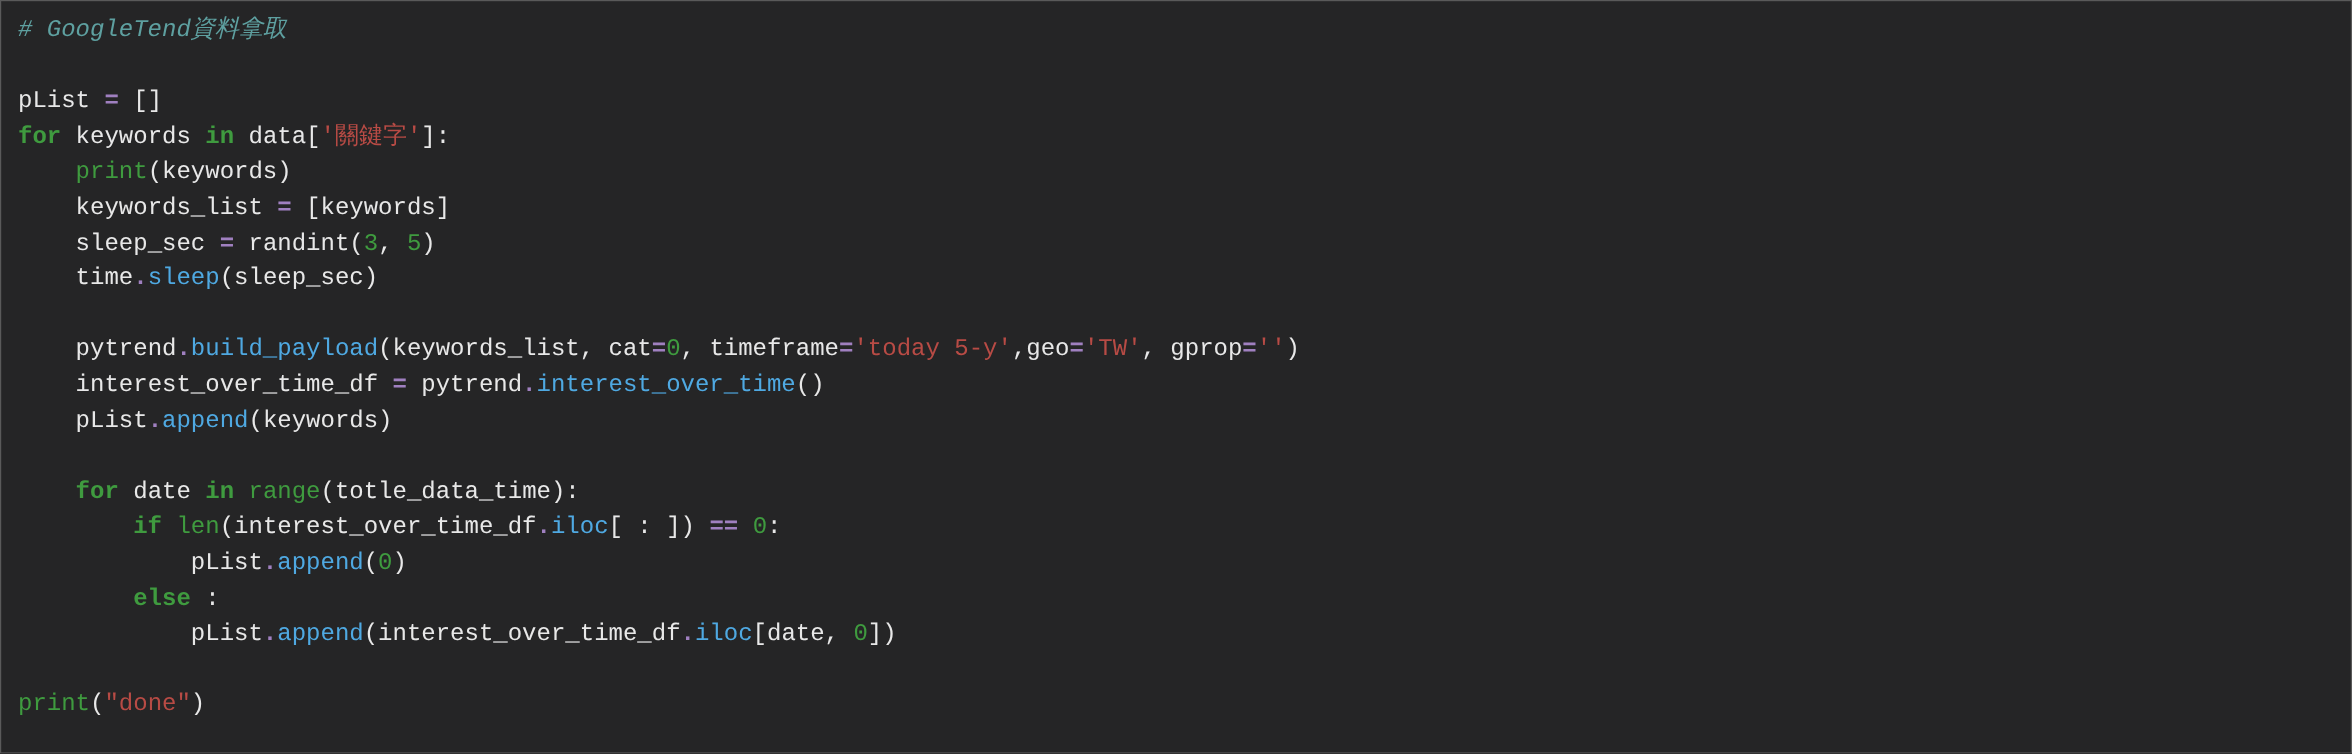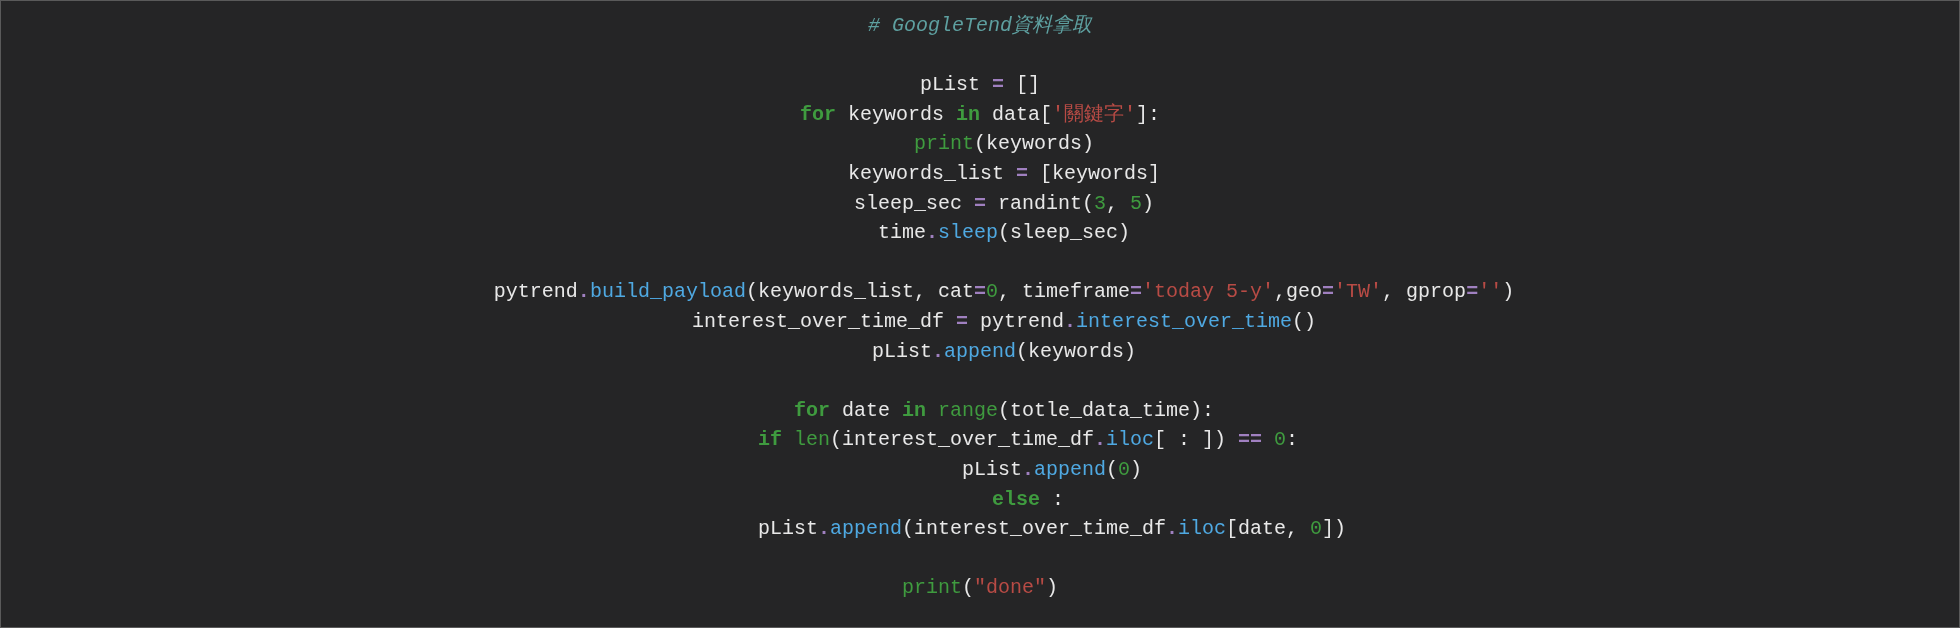--- a/index.html
+++ b/index.html
@@ -18,21 +18,20 @@
     background: #252526;
     padding: 10px 14px 10px 14px;
   }
   pre.code {
     margin: 0;
     font-family: "SFMono-Regular", "Menlo", "Consolas", "Liberation Mono", monospace;
     font-size: 20px;
     line-height: 1.48;
     white-space: pre;
     color: #d4d4d4;
-    text-align: center;
   }
   .tok-comment { color: #5ea0a0; font-style: italic; }
   .tok-keyword { color: #3f9b3f; font-weight: 700; }
   .tok-builtin { color: #3f9b3f; }
   .tok-string  { color: #b84b45; }
   .tok-number  { color: #3f9b3f; }
   .tok-func    { color: #4fa9e2; }
   .tok-op      { color: #a080c0; font-weight: 700; }
   .tok-default { color: #e8e8e8; }
 </style>

